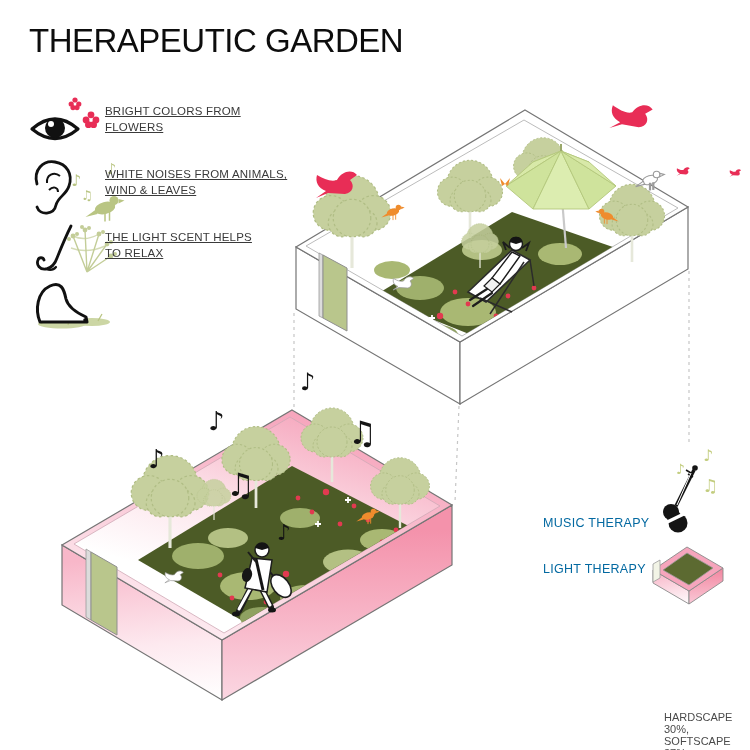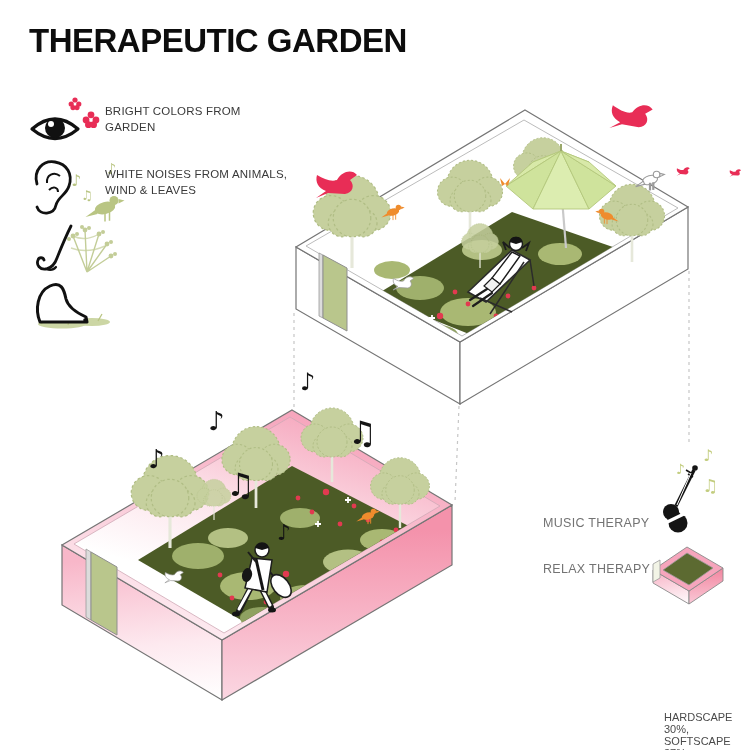--- a/index.html
+++ b/index.html
@@ -1,24 +1,24 @@
 <!DOCTYPE html>
 <html><head>
 <meta charset="utf-8">
 <style>
   html,body{margin:0;padding:0;background:#fff;}
   .canvas{position:relative;width:750px;height:750px;background:#ffffff;overflow:hidden;
           font-family:"Liberation Sans",sans-serif;}
-  .title{position:absolute;left:29px;top:22px;font-size:33px;font-weight:bold;
+  .title{position:absolute;left:29px;top:22px;font-size:33px;font-weight:normal;
          letter-spacing:-0.5px;color:#0d0d0d;white-space:nowrap;}
   .icon{position:absolute;}
   .sense-label{position:absolute;left:105px;width:205px;font-size:11.5px;line-height:15.5px;
                letter-spacing:0.2px;color:#3a3a3a;font-weight:bold;font-weight:normal;}
-  .sense-label span{display:block;}
-  .legend-label{position:absolute;left:543px;font-size:12.5px;letter-spacing:0.3px;color:#737373;}
+  .sense-label span{display:block;text-decoration:underline;}
+  .legend-label{position:absolute;left:543px;font-size:12.5px;letter-spacing:0.3px;color:#0369a1;}
   .footnote{position:absolute;left:664px;top:711px;font-size:11px;line-height:12px;color:#4a4a4a;}
   .scene{position:absolute;left:0;top:0;}
   svg text.note{font-family:"DejaVu Sans",sans-serif;}
 </style>
 </head>
 <body>
 
 <div class="canvas">
 
   <svg class="scene" width="750" height="750" viewBox="0 0 750 750">
@@ -385,28 +385,32 @@
       <g stroke="#b9c583" stroke-width="1.3" fill="none">
         <path d="M14,48 l-4,-7 M22,47 l3,-8 M70,45 l4,-7 M52,47 l-3,-7 M40,49 l2,-8"></path>
       </g>
     </g>
     <path d="M12,46 C7,34 9,16 22,10 C33,5 36,13 38,23 C40,31 47,36 58,41 L59,46 Z" fill="#ffffff" stroke="#111111" stroke-width="3" stroke-linejoin="round"></path>
     <circle cx="57" cy="44" r="1.8" fill="#111111"></circle>
   </svg>
 
   <div class="sense-label" style="top:104px">
     <span>BRIGHT COLORS FROM</span>
-    <span>GARDEN</span>
+    <span>FLOWERS</span>
   </div>
   <div class="sense-label" style="top:167px">
     <span>WHITE NOISES FROM ANIMALS,</span>
     <span>WIND &amp; LEAVES</span>
   </div>
+  <div class="sense-label" style="top:230px">
+    <span>THE LIGHT SCENT HELPS</span>
+    <span>TO RELAX</span>
+  </div>
 
   <div class="legend-label" style="top:516px">MUSIC THERAPY</div>
-  <div class="legend-label" style="top:562px">RELAX THERAPY</div>
+  <div class="legend-label" style="top:562px">LIGHT THERAPY</div>
 
   <div class="footnote">
     <span style="display:block">HARDSCAPE 30%,</span>
     <span style="display:block">SOFTSCAPE 37%</span>
   </div>
 
 </div>
 
 </body></html>

